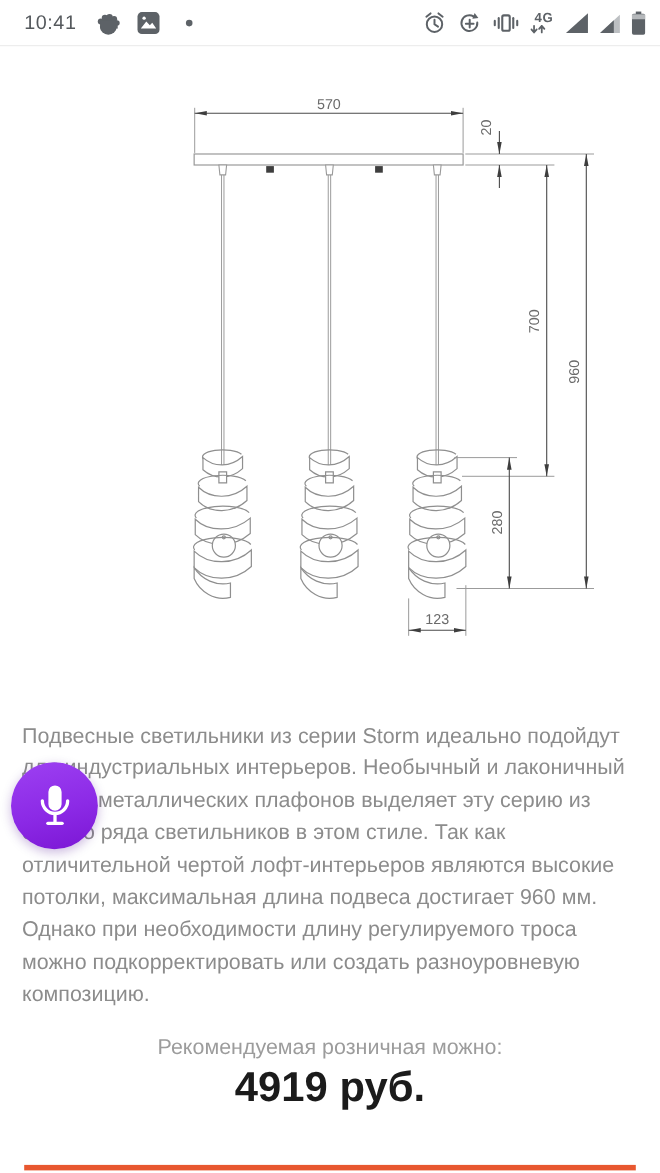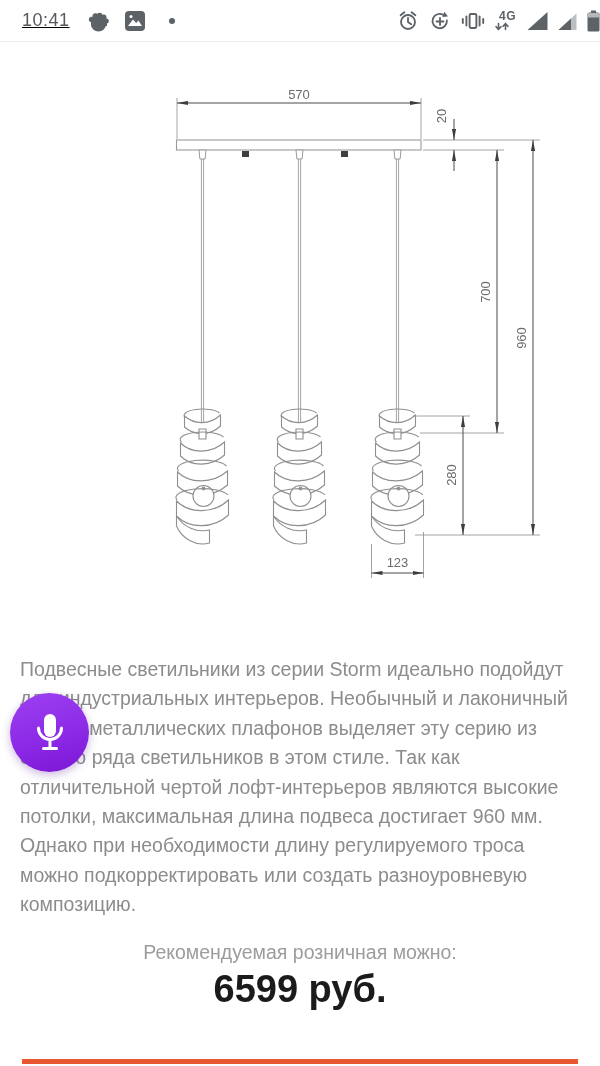--- a/index.html
+++ b/index.html
@@ -6,22 +6,21 @@
   body{
     width:600px;height:1066px;position:relative;overflow:hidden;
     background:#ffffff;font-family:"Liberation Sans",sans-serif;
     -webkit-font-smoothing:antialiased;
   }
   
   .status-bar{
     position:absolute;top:0;left:0;width:600px;height:42px;
     display:flex;align-items:center;background:#fff;
     border-bottom:1px solid #ececec;box-sizing:border-box;
-    padding:0 0 0 22px;
-    text-decoration:underline;
+    padding:0 13px 0 22px;
   }
   .sb-time{font-size:18px;color:#55595d;letter-spacing:.5px;}
   .sb-left{display:flex;align-items:center;gap:13px;margin-left:16px;flex:1;}
   .sb-right{display:flex;align-items:center;gap:10px;}
   .sb-icon{display:block;}
   .sb-dot{width:6px;height:6px;border-radius:50%;background:#5d6267;margin-left:10px;}
   .sb-4g{position:relative;width:22px;height:24px;}
   .sb-4g .g-label{position:absolute;top:0;left:4px;font-size:12px;font-weight:bold;color:#5d6267;letter-spacing:.5px;}
   
   .drawing-wrap{position:absolute;top:55px;left:0;width:514px;height:545px;}
@@ -214,15 +213,15 @@
     <g stroke="#ffffff" stroke-width="3" fill="none" stroke-linecap="round">
       <rect x="14" y="3" width="12" height="23" rx="6" fill="#ffffff" stroke="none"></rect>
       <path d="M8.5,17 a11.5,11.5 0 0 0 23,0"></path>
       <line x1="20" y1="28.5" x2="20" y2="35.5"></line>
       <line x1="13.5" y1="37.5" x2="26.5" y2="37.5"></line>
     </g>
   </svg>
 </button>
 
 <div class="price-label">Рекомендуемая розничная можно:</div>
-<div class="price-value">6599 руб.</div>
+<div class="price-value">4919 руб.</div>
 
 <div class="orange-rule"></div>
 
 </body></html>

